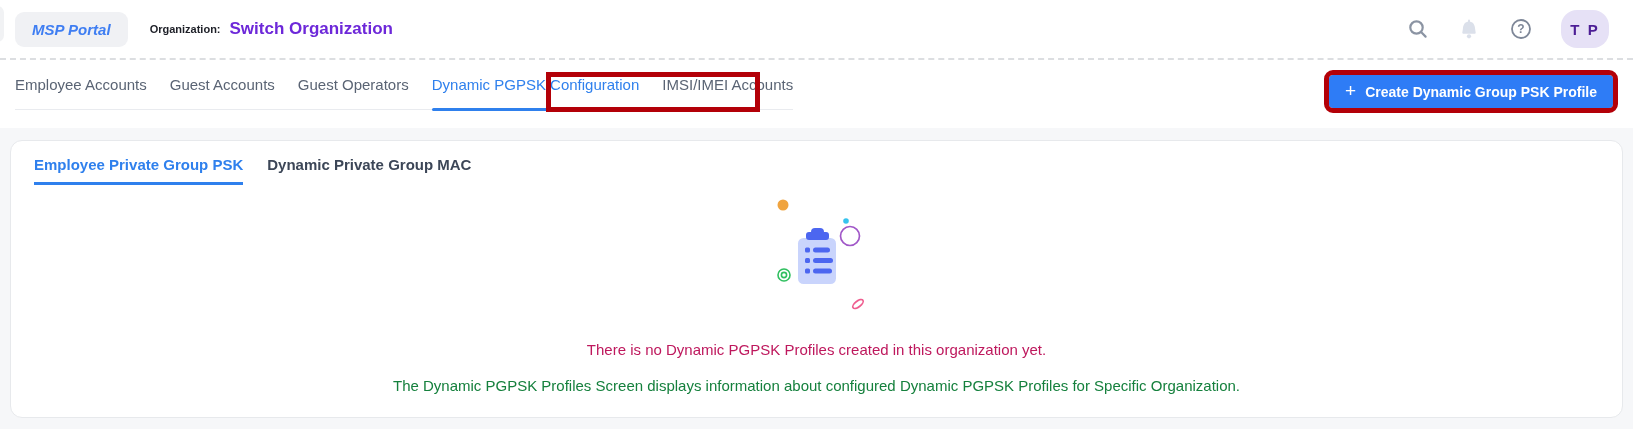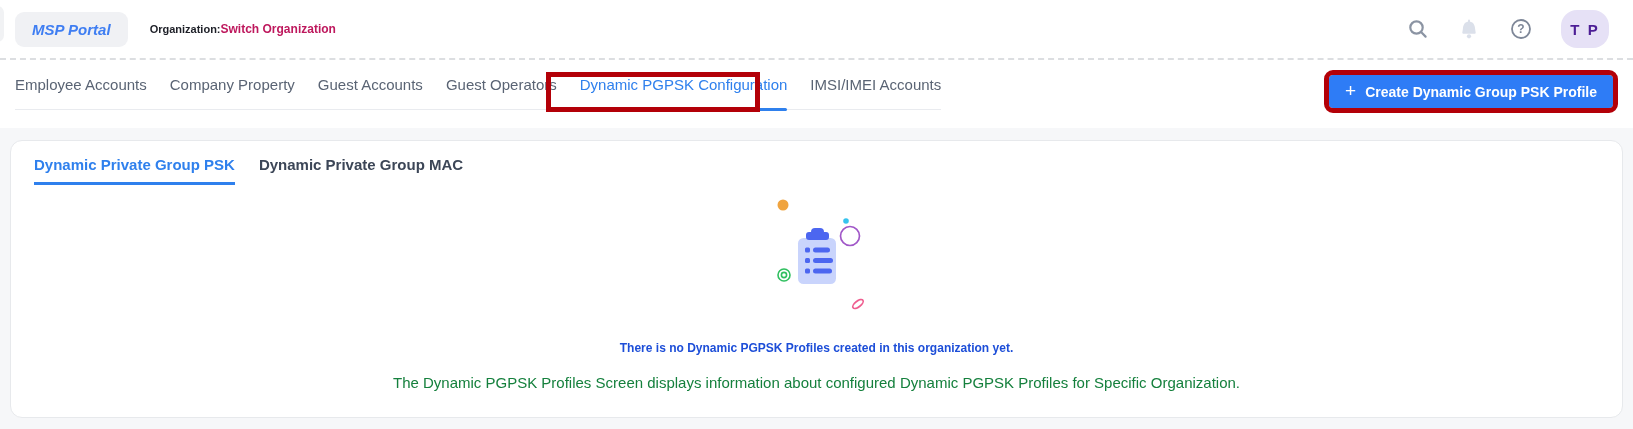--- a/index.html
+++ b/index.html
@@ -38,23 +38,24 @@
     font-style: italic;
   }
   .org-label {
     margin-left: 22px;
     font-weight: 700;
     font-size: 11px;
     color: #1d1f27;
     white-space: nowrap;
   }
   .switch-link {
-    color: #be185d;
-    font-weight: 700;
-    font-size: 12px;
+    margin-left: 9px;
+    color: #6d28d9;
+    font-weight: 700;
+    font-size: 17px;
     text-decoration: none;
     white-space: nowrap;
     cursor: pointer;
   }
   .top-icons {
     margin-left: auto;
     display: flex;
     align-items: center;
     gap: 28px;
     padding-right: 24px;
@@ -169,23 +170,23 @@
     border-bottom-color: #2f80ed;
   }
   .empty {
     display: flex;
     flex-direction: column;
     align-items: center;
   }
   .illus { margin-top: 10px; }
   .empty-title {
     margin-top: 24px;
-    font-size: 12px;
-    font-weight: 700;
-    color: #1d4ed8;
+    font-size: 15px;
+    font-weight: 400;
+    color: #be185d;
   }
   .empty-desc {
     margin-top: 19px;
     font-size: 15px;
     color: #15803d;
   }
 </style>
 </head>
 <body>
 
@@ -217,40 +218,39 @@
         <text x="12" y="16.2" text-anchor="middle" font-family="Liberation Sans, sans-serif" font-size="12" font-weight="700" fill="#7e8798">?</text>
       </svg>
     </button>
     <button class="avatar">T P</button>
   </div>
 </header>
 
 <nav class="nav-strip">
   <div class="tab-list">
     <button class="tab">Employee Accounts</button>
-    <button class="tab">Company Property</button>
     <button class="tab">Guest Accounts</button>
     <button class="tab">Guest Operators</button>
     <button class="tab active">Dynamic PGPSK Configuration</button>
     <button class="tab">IMSI/IMEI Accounts</button>
   </div>
 
   <div class="anno-tab-box"></div>
 
   <button class="create-btn">
     <span class="plus">+</span>
     <span>Create Dynamic Group PSK Profile</span>
   </button>
 </nav>
 
 <main class="page">
   <section class="card">
 
     <div class="subtab-list">
-      <button class="subtab active">Dynamic Private Group PSK</button>
+      <button class="subtab active">Employee Private Group PSK</button>
       <button class="subtab">Dynamic Private Group MAC</button>
     </div>
 
     <div class="empty">
       <svg class="illus" width="140" height="122" viewBox="0 0 140 122" fill="none">
 
         <circle cx="36" cy="10" r="5.5" fill="#f0a43f"></circle>
 
         <circle cx="99" cy="26" r="2.8" fill="#35c3ee"></circle>
 

